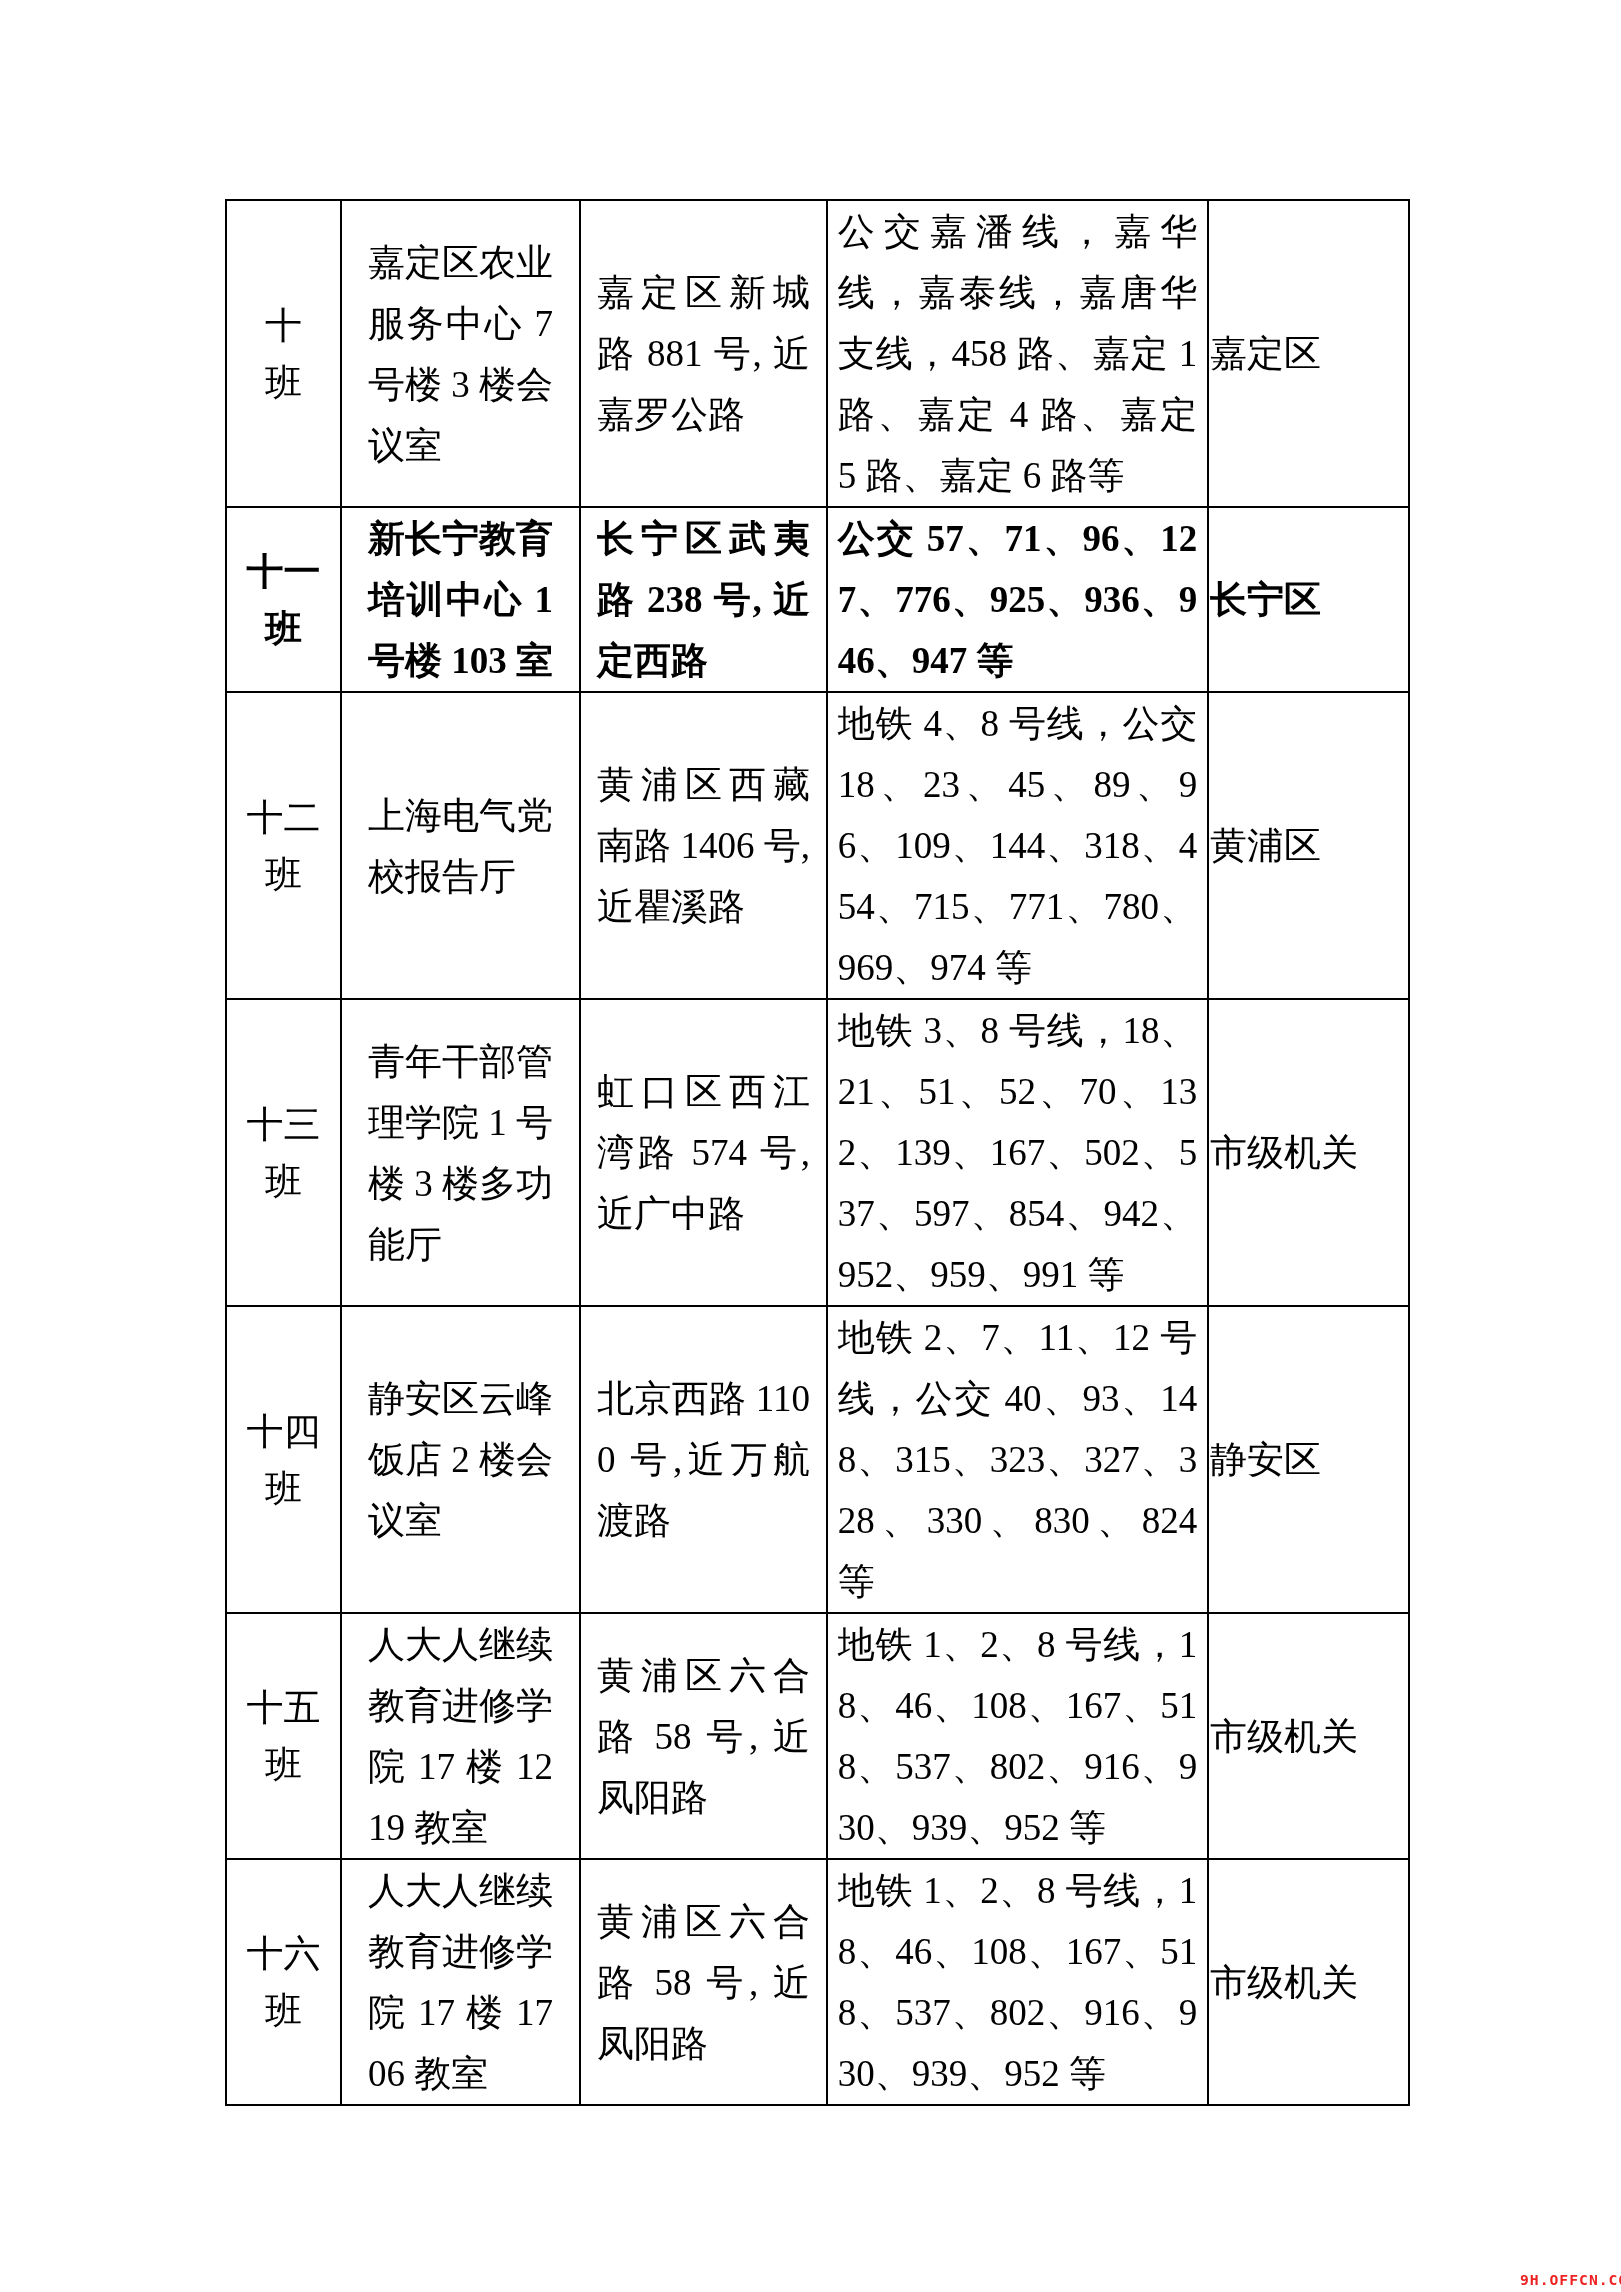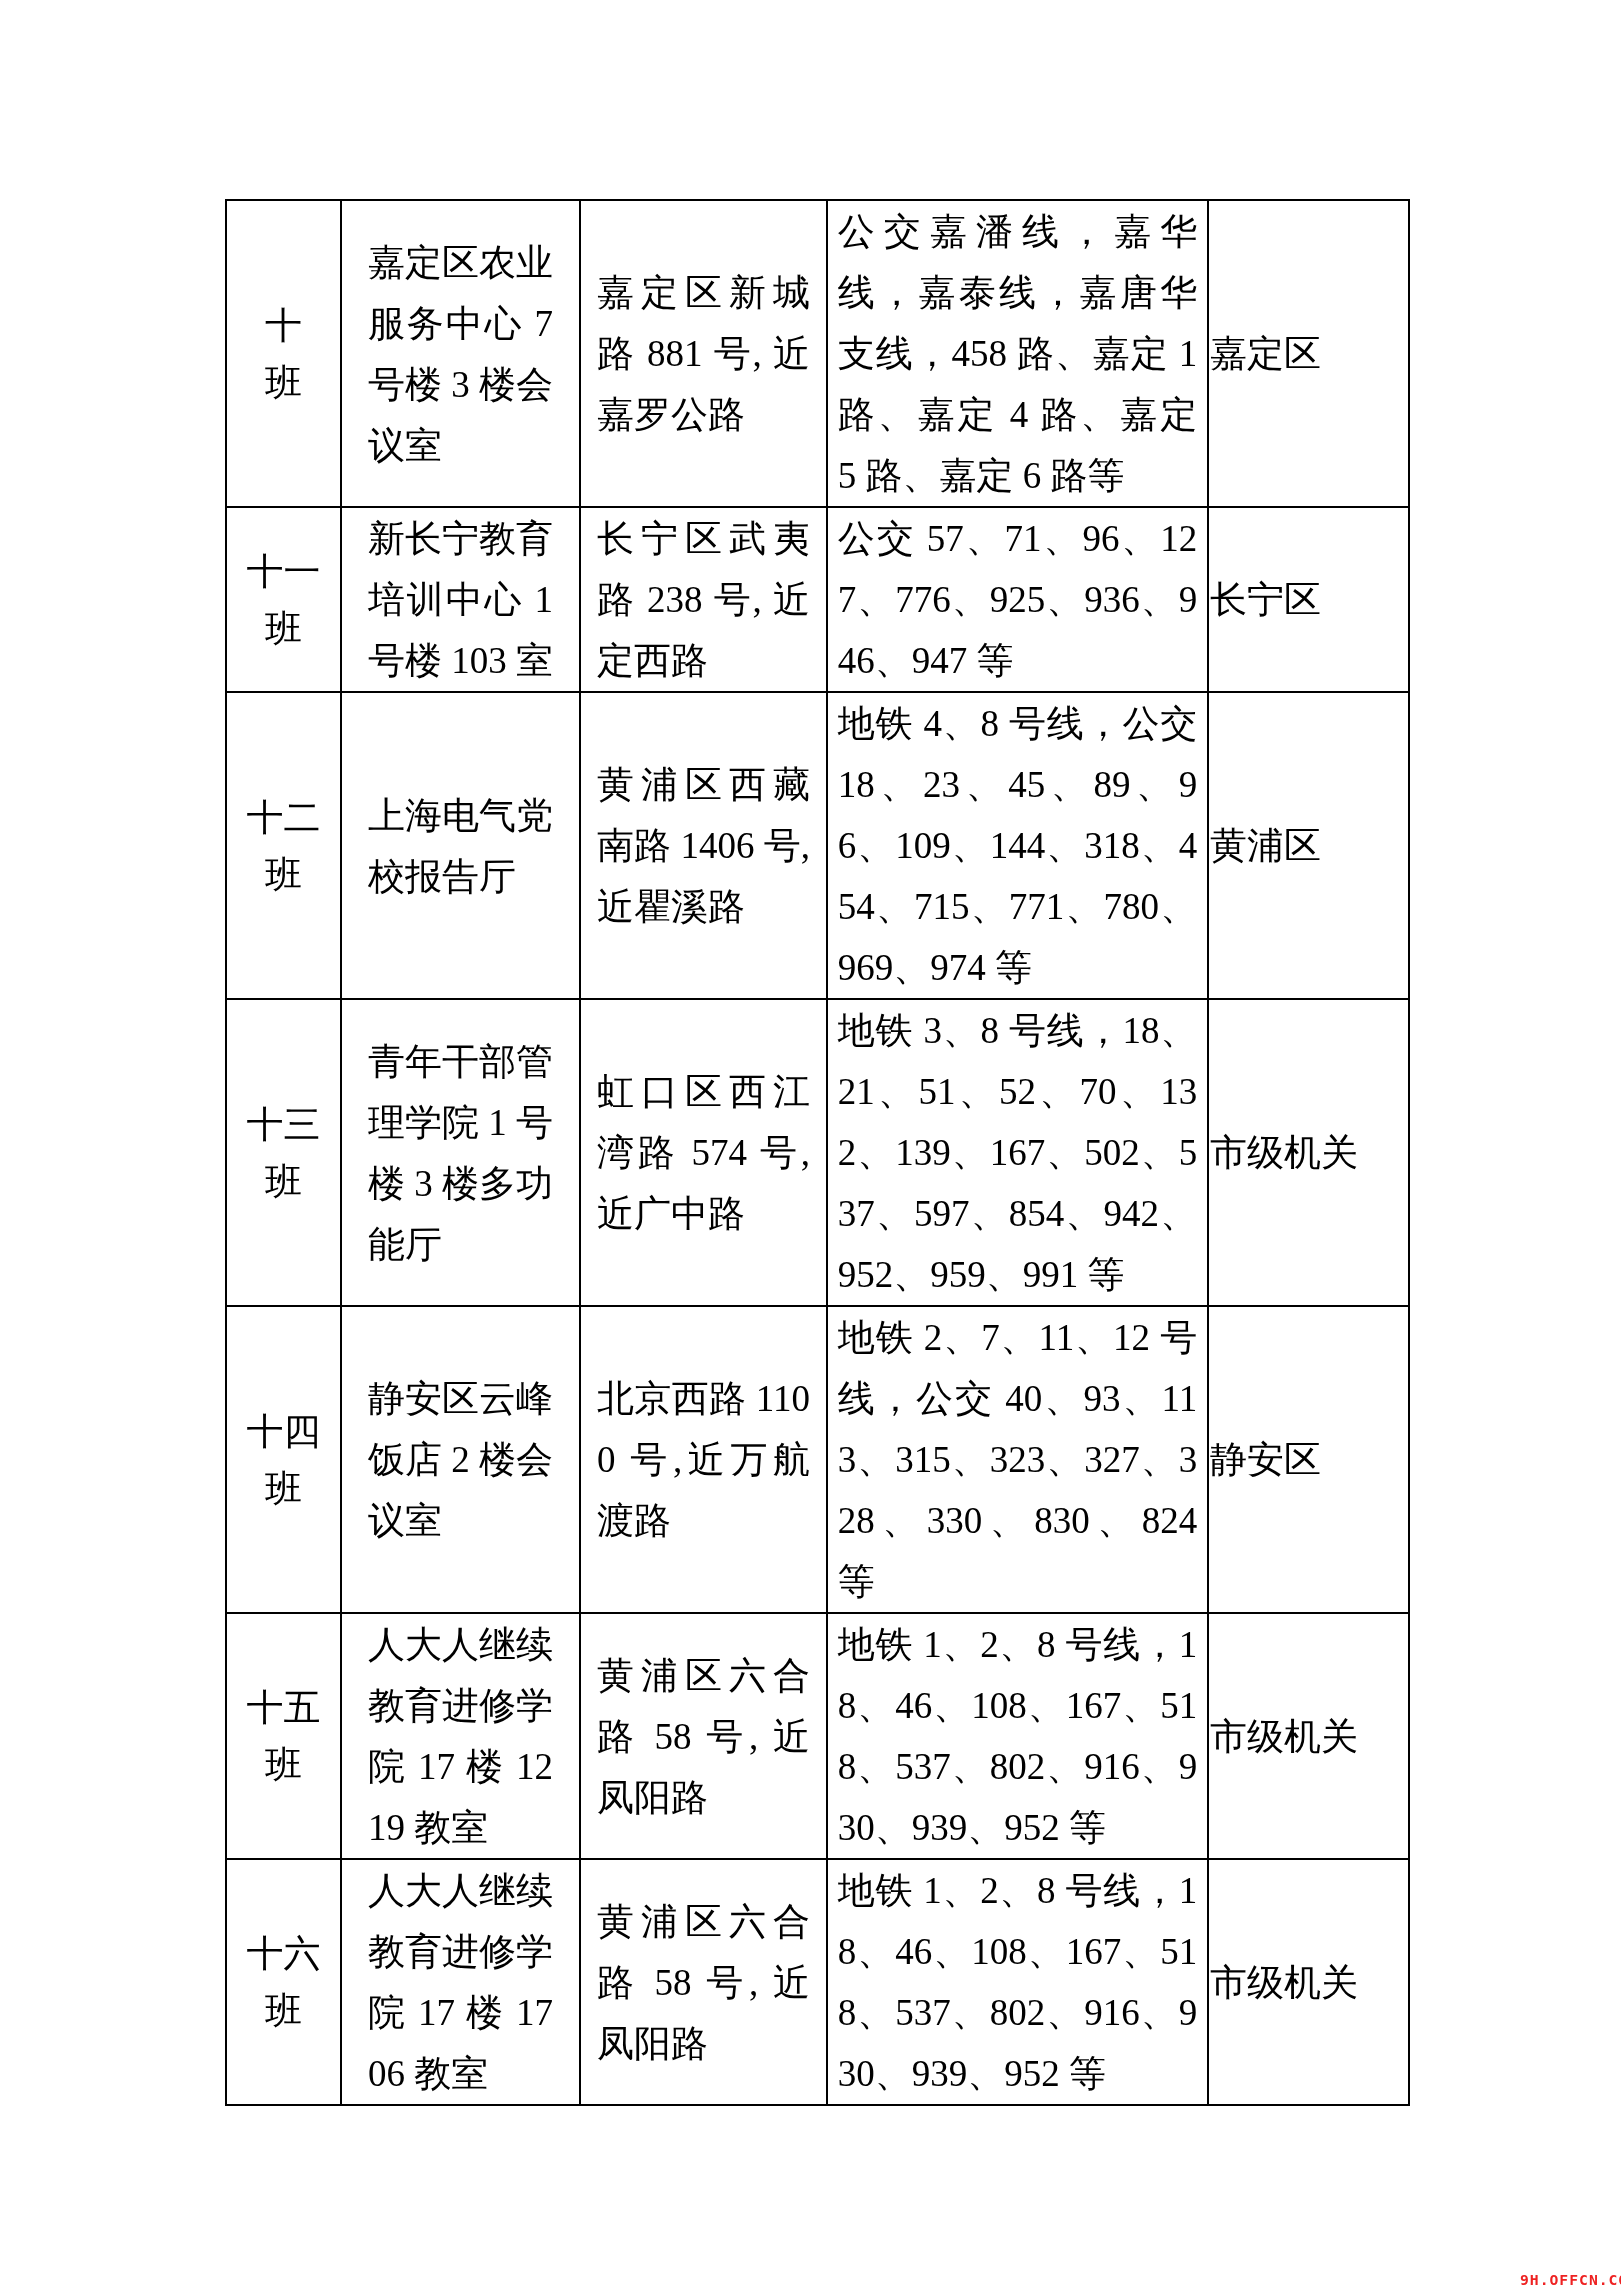--- a/index.html
+++ b/index.html
@@ -17,21 +17,21 @@
     font-size:37px;line-height:61px;
     vertical-align:middle;overflow:hidden;
     word-break:break-all;
   }
   td.c-class{text-align:center;line-height:57px;}
   td.c-venue{padding:0 26px;text-align:justify;text-justify:inter-character;}
   td.c-addr{padding:0 16px;text-align:justify;text-justify:inter-character;}
   td.c-transit{padding:0 9.8px;text-align:justify;text-justify:inter-character;}
   td.c-district{text-align:left;}
   .clsline{display:block;}
-  tr.h0{height:302px;} tr.h1{height:160px;} tr.h2{height:296px;}
+  tr.h0{height:302px;} tr.h1{height:160px;font-weight:bold;} tr.h2{height:296px;}
   tr.h3{height:303px;} tr.h4{height:242px;} tr.h5{height:240px;}
   tr.h6{height:240px;}
   .wm{
     position:absolute;left:1520px;top:2271px;
     font-family:"DejaVu Sans Mono","Liberation Mono",monospace;
     font-weight:bold;font-size:14.7px;letter-spacing:1px;
     white-space:nowrap;
   }
 </style>
 </head>
@@ -86,21 +86,21 @@
       <td class="c-transit">地铁 3、8 号线，18、21、51、52、70、132、139、167、502、537、597、854、942、952、959、991 等</td>
       <td class="c-district">市级机关</td>
     </tr>
     <tr class="h4">
       <td class="c-class">
         <span class="clsline">十四</span>
         <span class="clsline">班</span>
       </td>
       <td class="c-venue">静安区云峰饭店 2 楼会议室</td>
       <td class="c-addr">北京西路 1100 号,近万航渡路</td>
-      <td class="c-transit">地铁 2、7、11、12 号线，公交 40、93、113、315、323、327、328、330、830、824 等</td>
+      <td class="c-transit">地铁 2、7、11、12 号线，公交 40、93、148、315、323、327、328、330、830、824 等</td>
       <td class="c-district">静安区</td>
     </tr>
     <tr class="h5">
       <td class="c-class">
         <span class="clsline">十五</span>
         <span class="clsline">班</span>
       </td>
       <td class="c-venue">人大人继续教育进修学院 17 楼 1219 教室</td>
       <td class="c-addr">黄浦区六合路 58 号, 近凤阳路</td>
       <td class="c-transit">地铁 1、2、8 号线，18、46、108、167、518、537、802、916、930、939、952 等</td>

